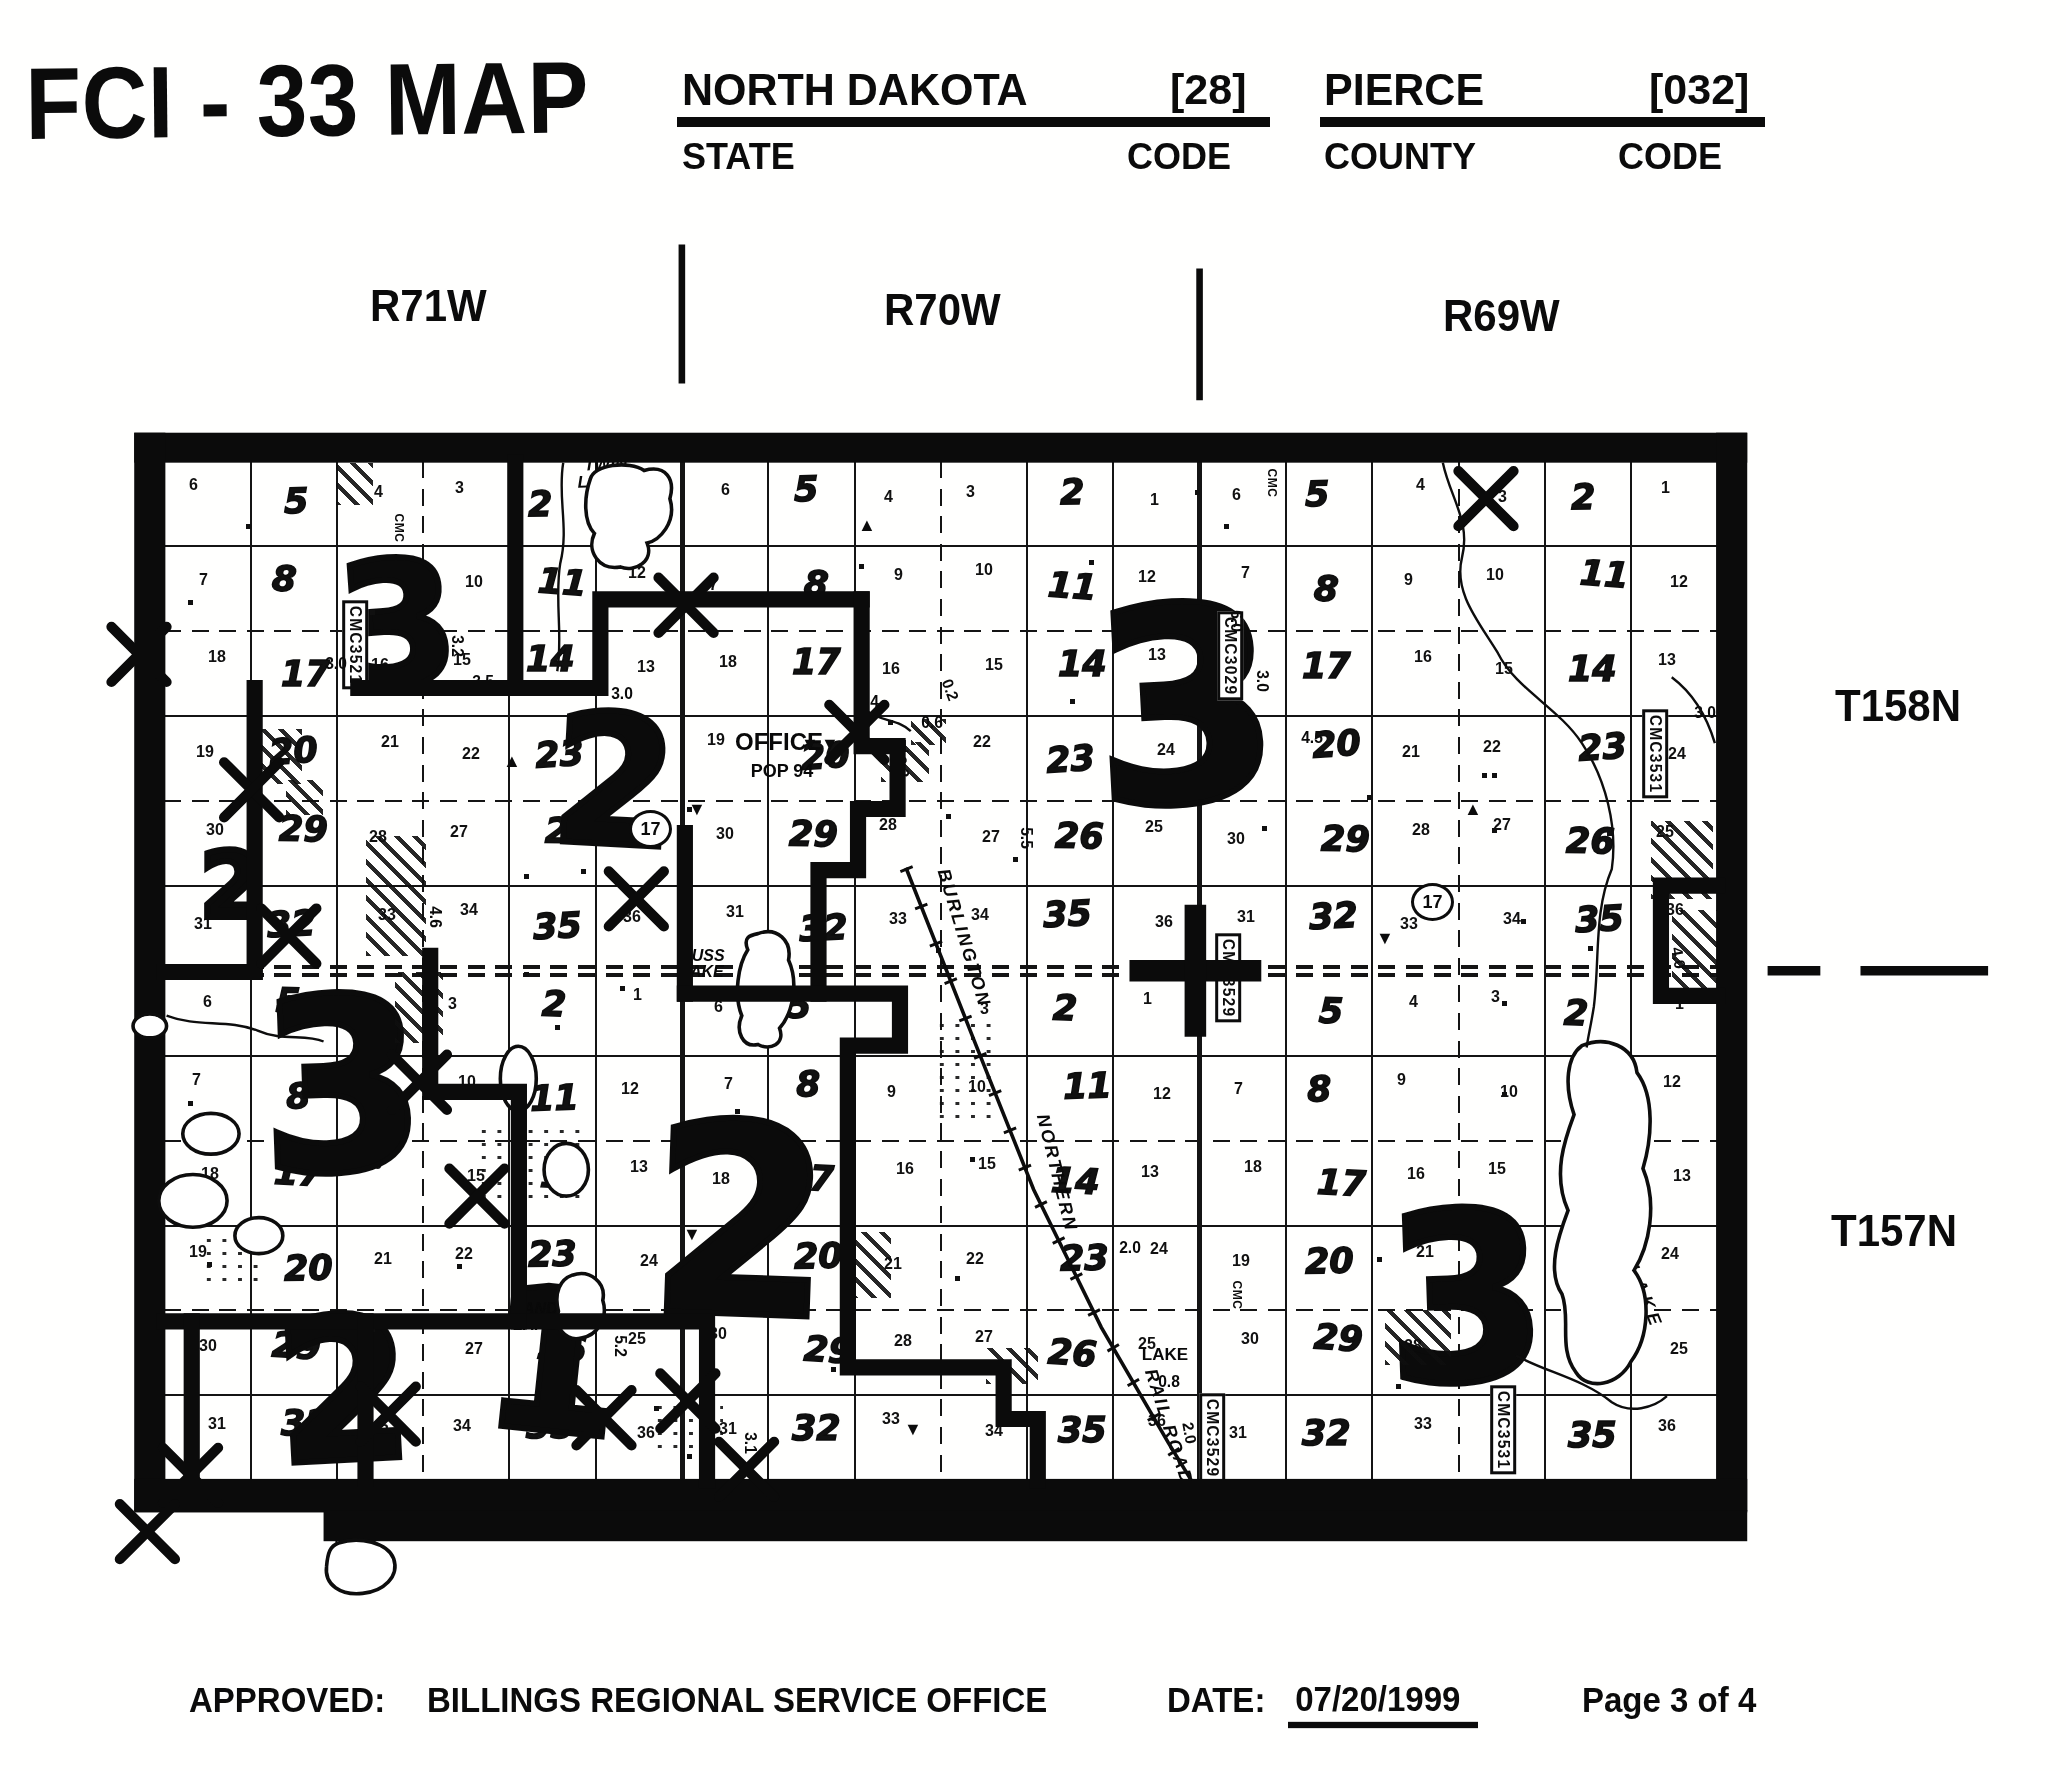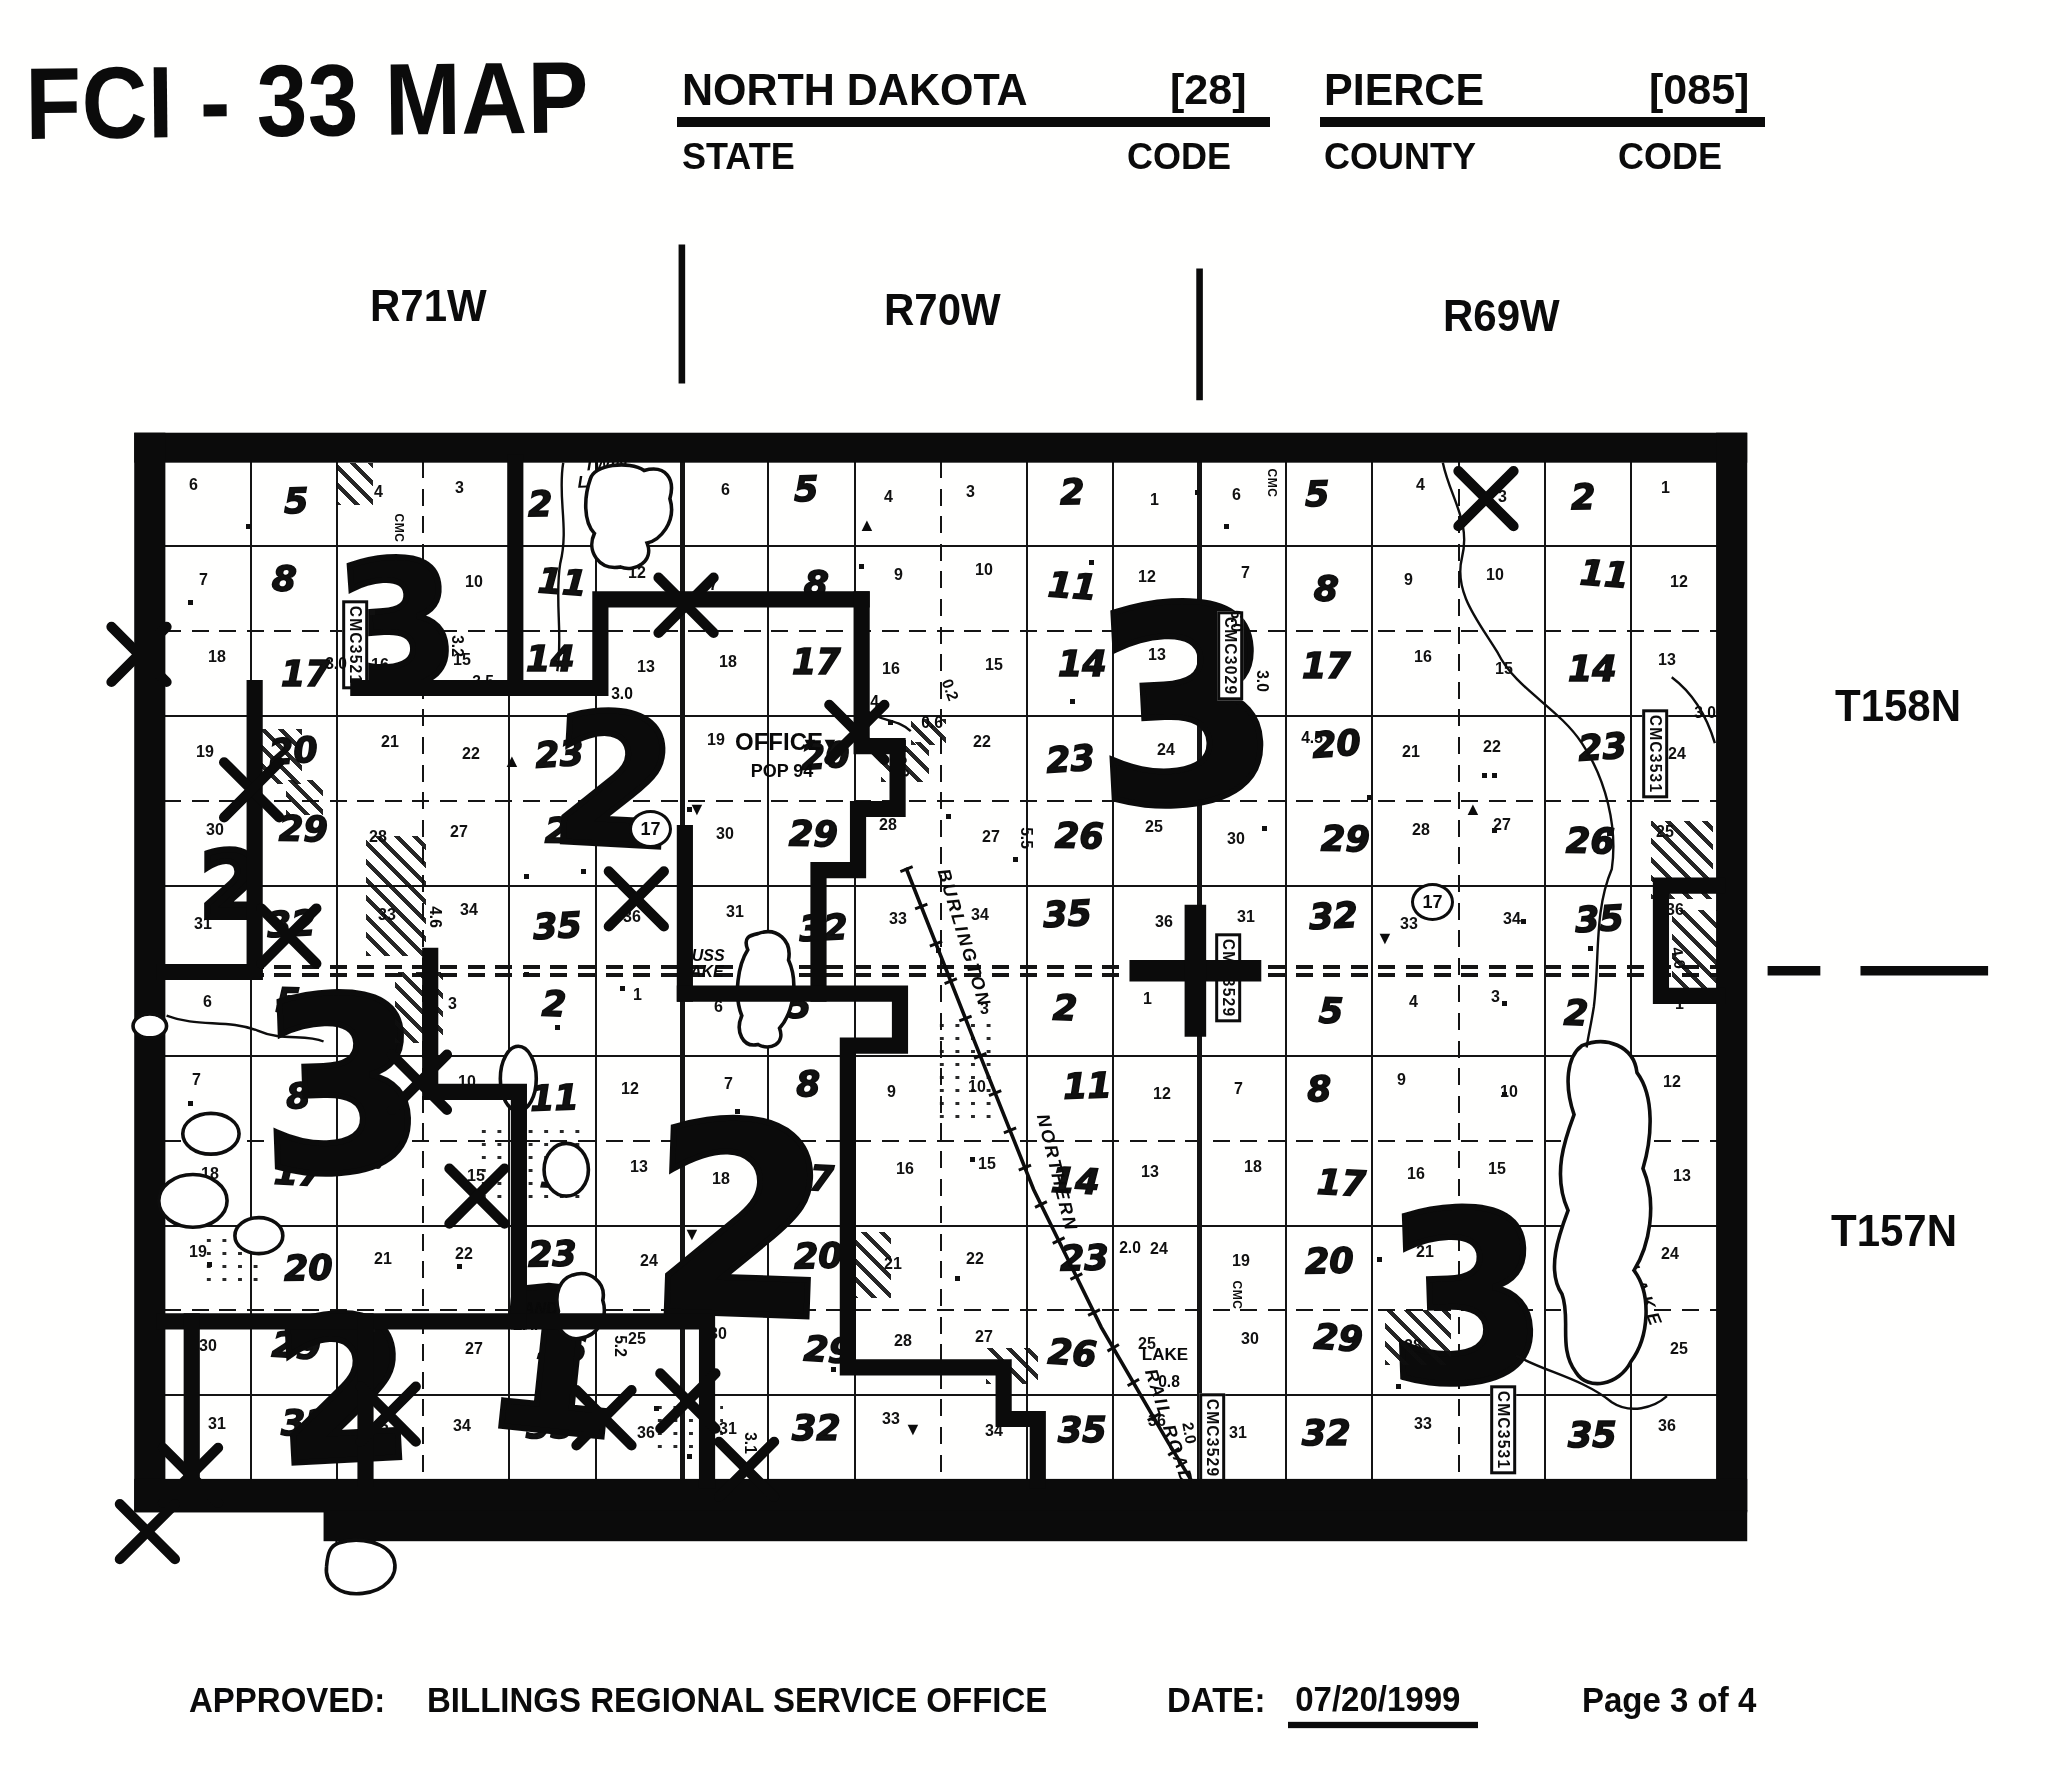--- a/index.html
+++ b/index.html
@@ -54,21 +54,21 @@
 
   <div class="abs" id="title">FCI - 33 MAP</div>
 
   <div class="abs hdr-name" style="left:682px;top:65px;">NORTH DAKOTA</div>
   <div class="abs hdr-code" style="left:1170px;top:65px;">[28]</div>
   <div class="abs hdr-rule" style="left:677px;top:117px;width:593px;"></div>
   <div class="abs hdr-sub" style="left:682px;top:135px;">STATE</div>
   <div class="abs hdr-sub" style="left:1127px;top:135px;">CODE</div>
 
   <div class="abs hdr-name" style="left:1324px;top:65px;">PIERCE</div>
-  <div class="abs hdr-code" style="left:1649px;top:65px;">[085]</div>
+  <div class="abs hdr-code" style="left:1649px;top:65px;">[032]</div>
   <div class="abs hdr-rule" style="left:1320px;top:117px;width:445px;"></div>
   <div class="abs hdr-sub" style="left:1324px;top:135px;">COUNTY</div>
   <div class="abs hdr-sub" style="left:1618px;top:135px;">CODE</div>
 
   <div class="abs rangelab" style="left:370px;top:282px;">R71W</div>
   <div class="abs rangelab" style="left:884px;top:286px;">R70W</div>
   <div class="abs rangelab" style="left:1443px;top:292px;">R69W</div>
 
   <div class="abs twnlab" style="left:1835px;top:682px;">T158N</div>
   <div class="abs twnlab" style="left:1831px;top:1207px;">T157N</div>

